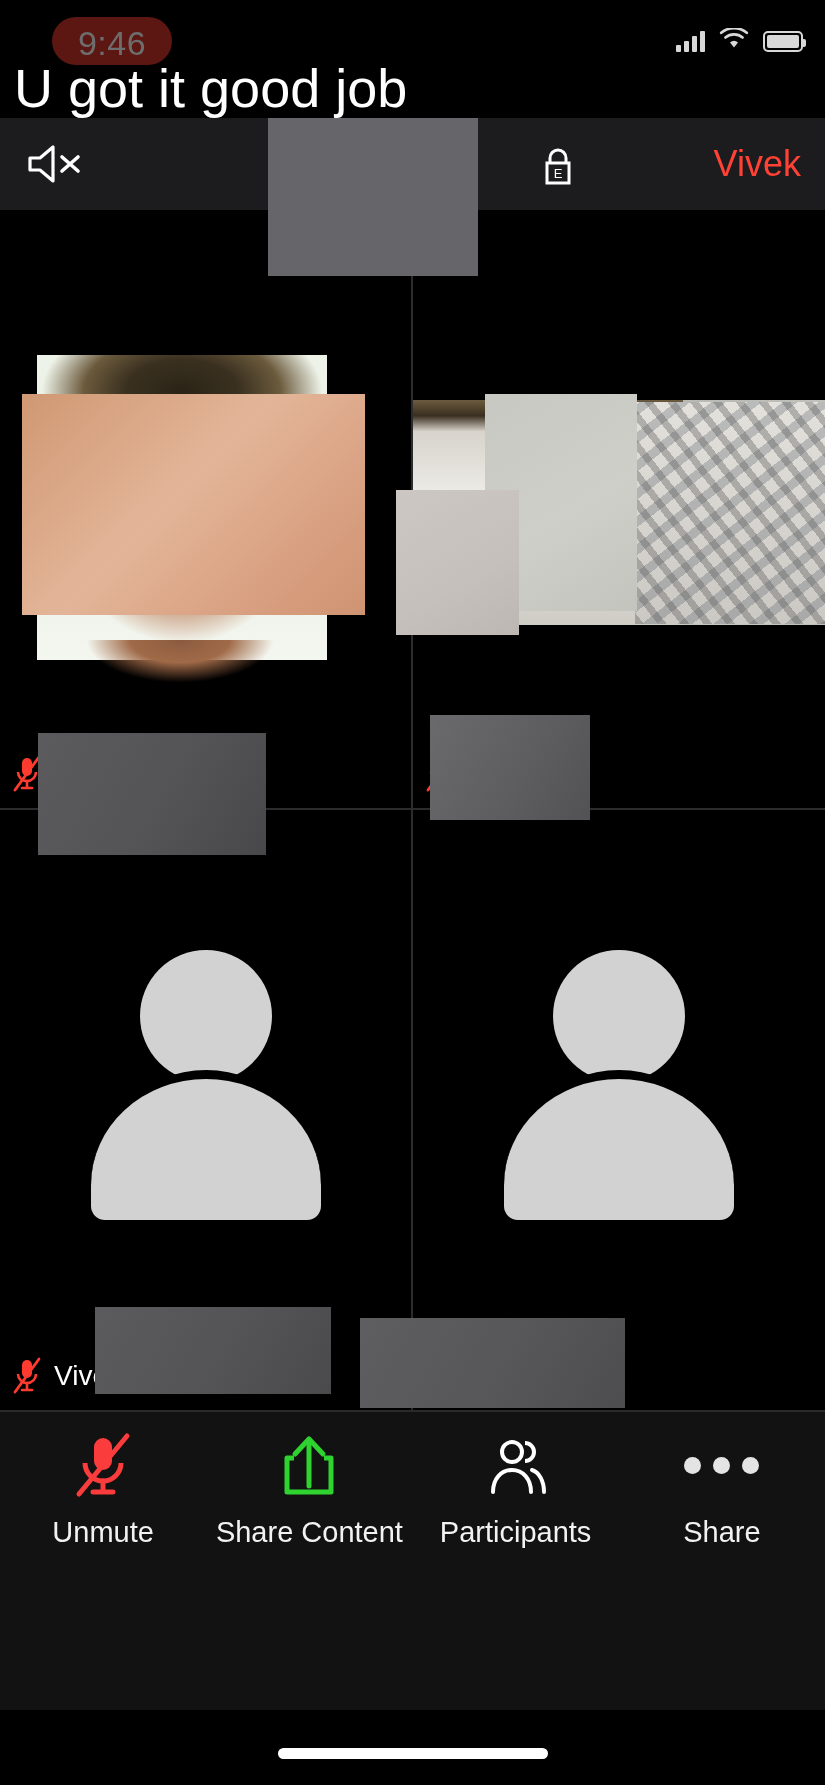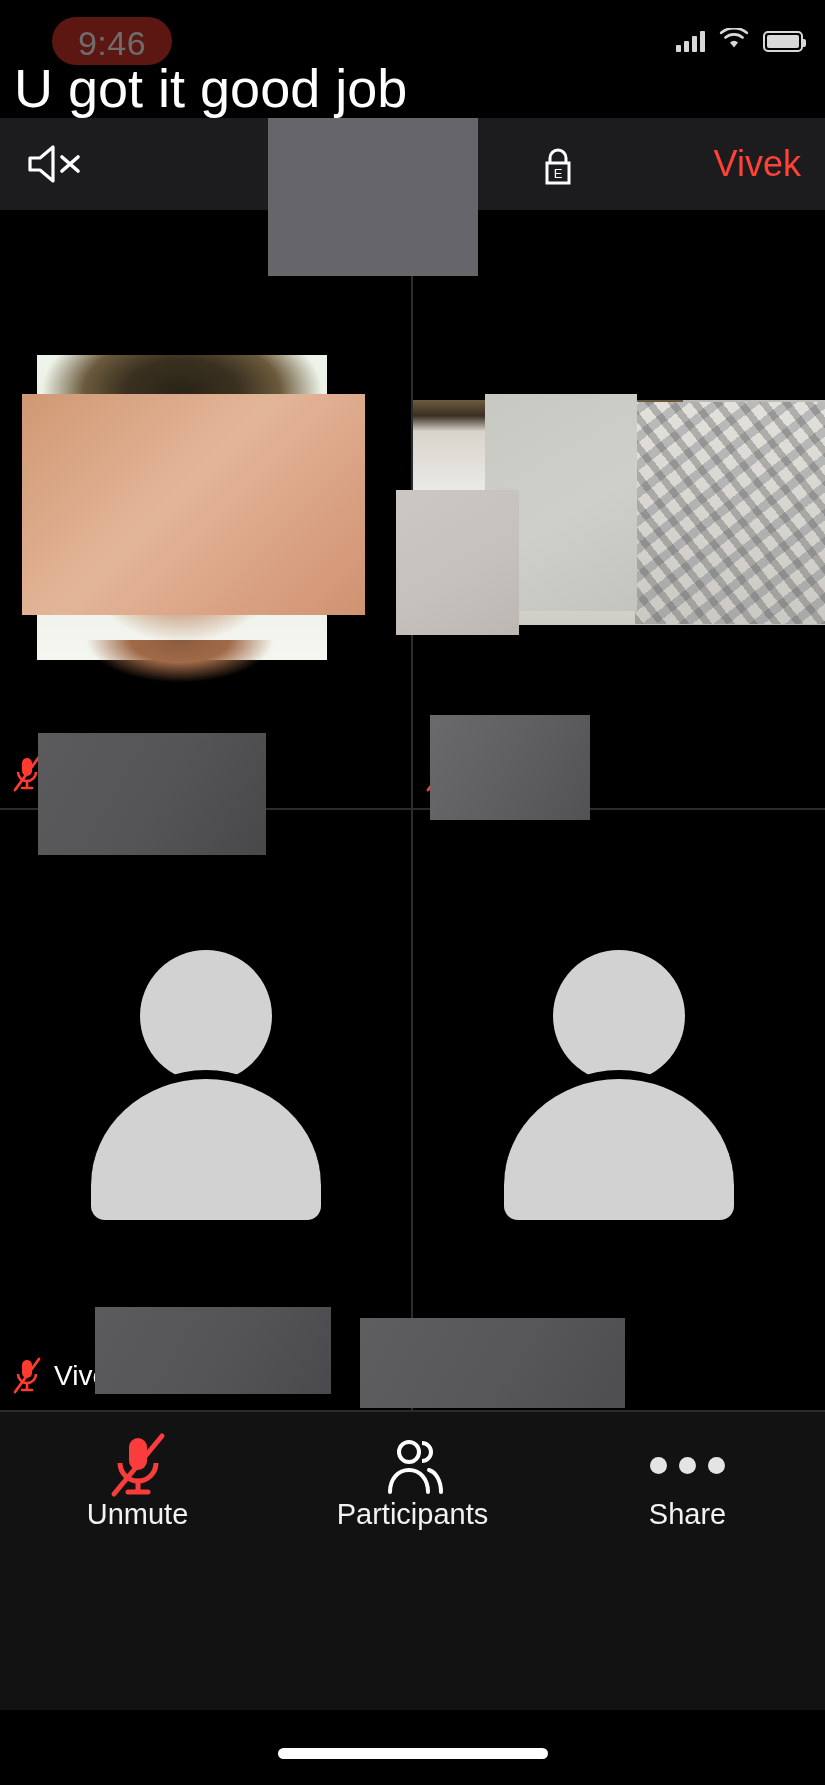--- a/index.html
+++ b/index.html
@@ -273,20 +273,21 @@
     align-items: flex-start;
     justify-content: space-around;
     padding-top: 20px;
     box-sizing: border-box;
   }
   .tb-item {
     width: 160px;
     display: flex;
     flex-direction: column;
     align-items: center;
+    gap: 18px;
     justify-content: flex-end;
   }
   .tb-icon { height: 66px; display:flex; align-items:center; justify-content:center; }
   .tb-label { color:#f2f2f2; font-size:29px; white-space:nowrap; }
   .dots { display:flex; gap:12px; align-items:center; height:66px; }
   .dots i { width:17px; height:17px; border-radius:50%; background:#e4e4e4; display:block; }
 
   .homebar {
     position: absolute;
     left: 50%;
@@ -427,20 +428,30 @@
           <rect x="22" y="6" width="18" height="32" rx="9" fill="#fa3c3c"></rect>
           <path d="M13 31a18 18 0 0 0 36 0" fill="none" stroke="#fa3c3c" stroke-width="5"></path>
           <path d="M31 49v11M21 60h20" stroke="#fa3c3c" stroke-width="5" stroke-linecap="round"></path>
           <path d="M7 62L55 4" stroke="#fa3c3c" stroke-width="5" stroke-linecap="round"></path>
         </svg>
       </span>
       <span class="tb-label">Unmute</span>
     </div>
 
 
+    <div class="tb-item">
+      <span class="tb-icon">
+        <svg width="62" height="66" viewBox="0 0 62 66">
+          <path d="M16 26H9v34h44V26h-7" fill="none" stroke="#2fd32f" stroke-width="5" stroke-linejoin="round"></path>
+          <path d="M31 54V8" stroke="#2fd32f" stroke-width="5" stroke-linecap="round"></path>
+          <path d="M17 22L31 7l14 15" fill="none" stroke="#2fd32f" stroke-width="5" stroke-linecap="round" stroke-linejoin="round"></path>
+        </svg>
+      </span>
+      <span class="tb-label">Share Content</span>
+    </div>
 
     <div class="tb-item">
       <span class="tb-icon">
         <svg width="72" height="66" viewBox="0 0 72 66">
           <path d="M42 20a10 10 0 1 1-20 0 10 10 0 0 1 20 0z" fill="none" stroke="#ffffff" stroke-width="4"></path>
           <path d="M13 60c0-13 8-22 19-22s19 9 19 22" fill="none" stroke="#ffffff" stroke-width="4" stroke-linecap="round"></path>
           <path d="M45 11a9 9 0 0 1 0 18" fill="none" stroke="#ffffff" stroke-width="4"></path>
           <path d="M52 38c7 2 12 11 12 22" fill="none" stroke="#ffffff" stroke-width="4" stroke-linecap="round"></path>
         </svg>
       </span>

